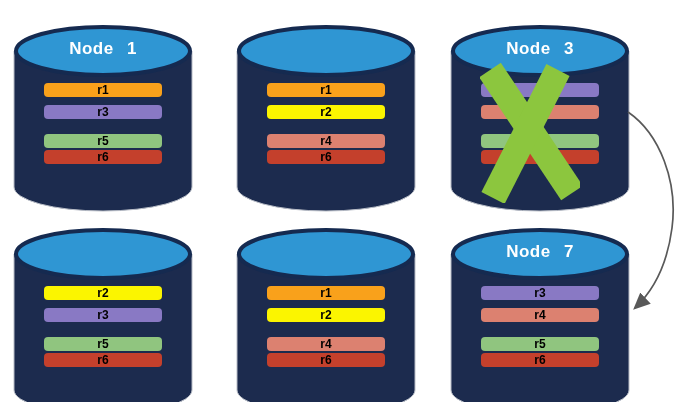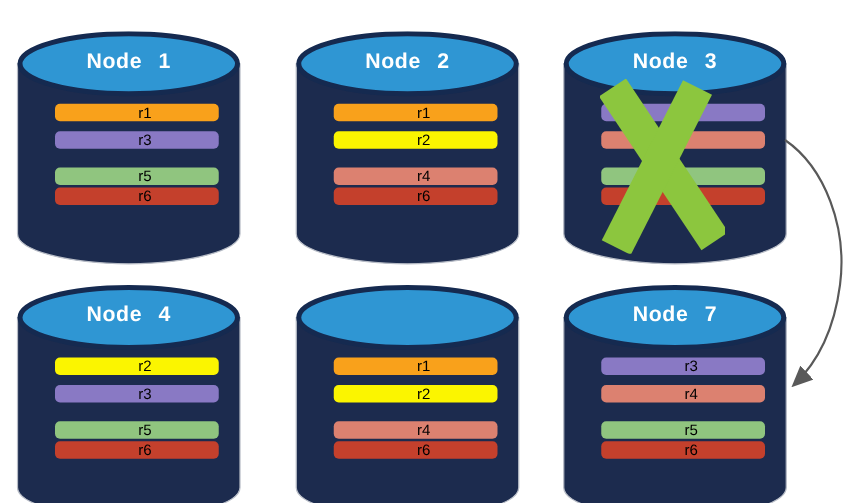--- a/index.html
+++ b/index.html
@@ -14,21 +14,21 @@
   .cyl-body{fill:var(--node-body);stroke:#b7bcc6;stroke-width:1;}
   .cyl-top{fill:var(--node-top);stroke:var(--node-top-border);stroke-width:4;}
   .node-title{
     position:absolute;left:0;right:0;top:14px;text-align:center;
     color:var(--title);font-weight:bold;font-size:17px;
     letter-spacing:0.5px;word-spacing:8px;
   }
   .bar{
     position:absolute;left:31px;width:118px;height:14px;border-radius:4px;
     display:flex;align-items:center;justify-content:center;
-    color:var(--bar-label);font-weight:normal;font-size:12px;line-height:1;padding-left:13px;
+    color:var(--bar-label);font-weight:bold;font-size:12px;line-height:1;
   }
   .b1{top:58px}.b2{top:80px}.b3{top:109px}.b4{top:125px}
   .n1{left:13px;top:9px}.n2{left:236px;top:9px}.n3{left:450px;top:9px}
   .n4{left:13px;top:212px}.n5{left:236px;top:212px}.n6{left:450px;top:212px}
   .x-mark{position:absolute;left:480px;top:47px;}
   .x-mark line{stroke:var(--failure-x);stroke-width:26;}
   .arrow{position:absolute;left:596px;top:84px;}
   .arrow .curve{fill:none;stroke:var(--arrow);stroke-width:1.7;}
   #ah path{fill:var(--arrow);}
 </style>
@@ -55,21 +55,20 @@
     <div class="bar b4" style="background: rgb(196, 64, 44);">
         <span>r6</span>
       </div>
   </div>
 
   <div class="node n2">
     <svg class="cyl" viewBox="0 0 180 188">
       <path class="cyl-body" d="M1,26 L1,162 A89,24 0 0 0 179,162 L179,26 Z"></path>
       <ellipse class="cyl-top" cx="90" cy="26" rx="87" ry="24"></ellipse>
     </svg>
-    <div class="node-title">Node 2</div>
     <div class="bar b1" style="background: rgb(249, 161, 27);">
         <span>r1</span>
       </div>
     <div class="bar b2" style="background: rgb(251, 245, 0);">
         <span>r2</span>
       </div>
     <div class="bar b3" style="background: rgb(220, 129, 112);">
         <span>r4</span>
       </div>
     <div class="bar b4" style="background: rgb(196, 64, 44);">
@@ -95,21 +94,20 @@
     <div class="bar b4" style="background: rgb(196, 64, 44);">
         <span></span>
       </div>
   </div>
 
   <div class="node n4">
     <svg class="cyl" viewBox="0 0 180 188">
       <path class="cyl-body" d="M1,26 L1,162 A89,24 0 0 0 179,162 L179,26 Z"></path>
       <ellipse class="cyl-top" cx="90" cy="26" rx="87" ry="24"></ellipse>
     </svg>
-    <div class="node-title">Node 4</div>
     <div class="bar b1" style="background: rgb(251, 245, 0);">
         <span>r2</span>
       </div>
     <div class="bar b2" style="background: rgb(137, 121, 196);">
         <span>r3</span>
       </div>
     <div class="bar b3" style="background: rgb(144, 197, 127);">
         <span>r5</span>
       </div>
     <div class="bar b4" style="background: rgb(196, 64, 44);">

